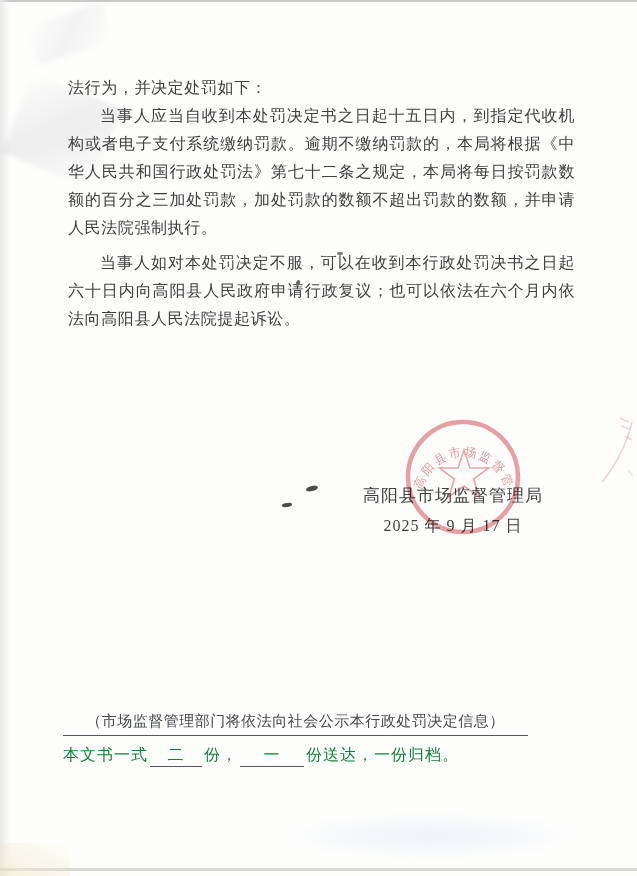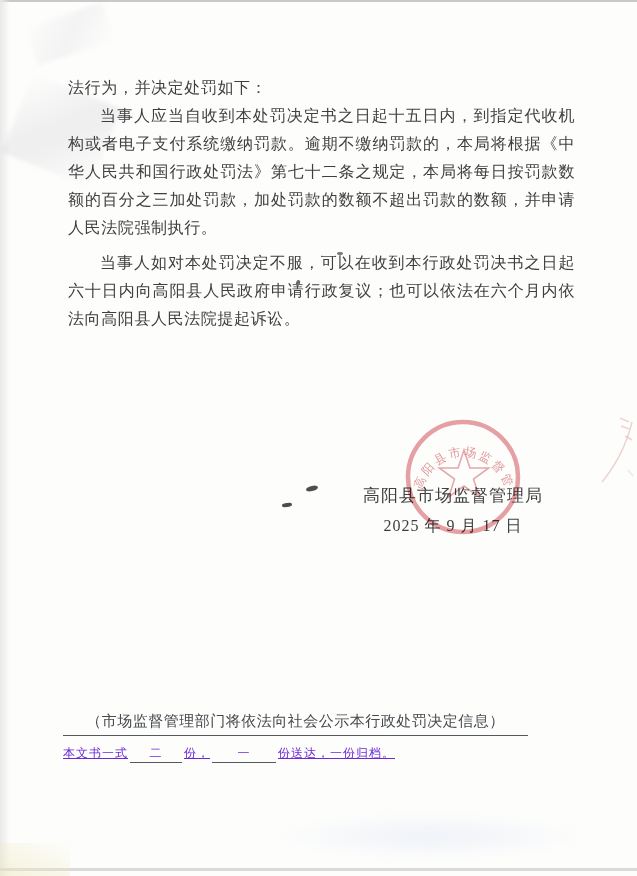--- a/index.html
+++ b/index.html
@@ -57,21 +57,21 @@
   .speck.k2{left:282px;top:503px;width:10px;height:4px;transform:rotate(-8deg);}
   .speck.k3{left:296px;top:280px;width:4px;height:6px;transform:rotate(20deg);background:#6a6a6a;}
   .speck.k4{left:337px;top:252px;width:6px;height:3px;background:#7a7a7a;}
 
   
   .footer{position:absolute;left:63px;top:688px;width:465px;margin-top:24px;}
   .notice{
     font-size:15px;letter-spacing:.5px;text-align:center;
     border-bottom:1.5px solid #55585c;padding-bottom:4px;color:#45484c;
   }
-  .copies{margin-top:9px;font-size:12px;letter-spacing:1px;color:#6d28d9;text-decoration:underline;}
+  .copies{margin-top:9px;font-size:16px;letter-spacing:1px;color:#15803d;}
   .blank{
     display:inline-block;text-align:center;border-bottom:1.5px solid #55585c;
     min-width:52px;margin:0 2px;
   }
   .blank.b2{min-width:64px;}
 </style>
 </head>
 <body>
 
 <div class="page">

